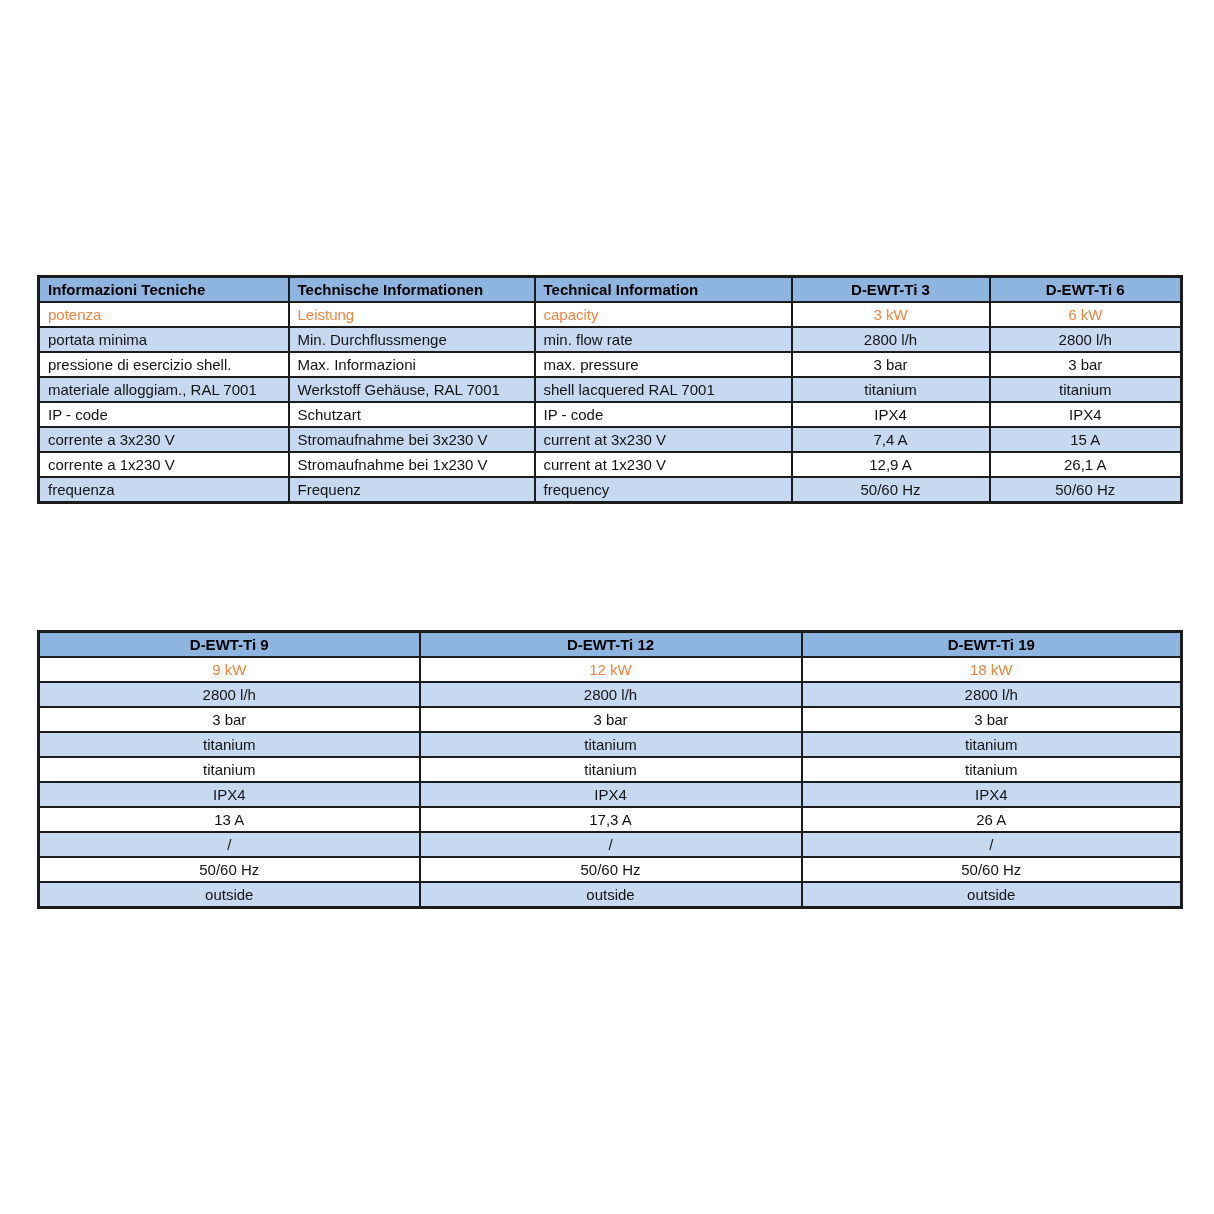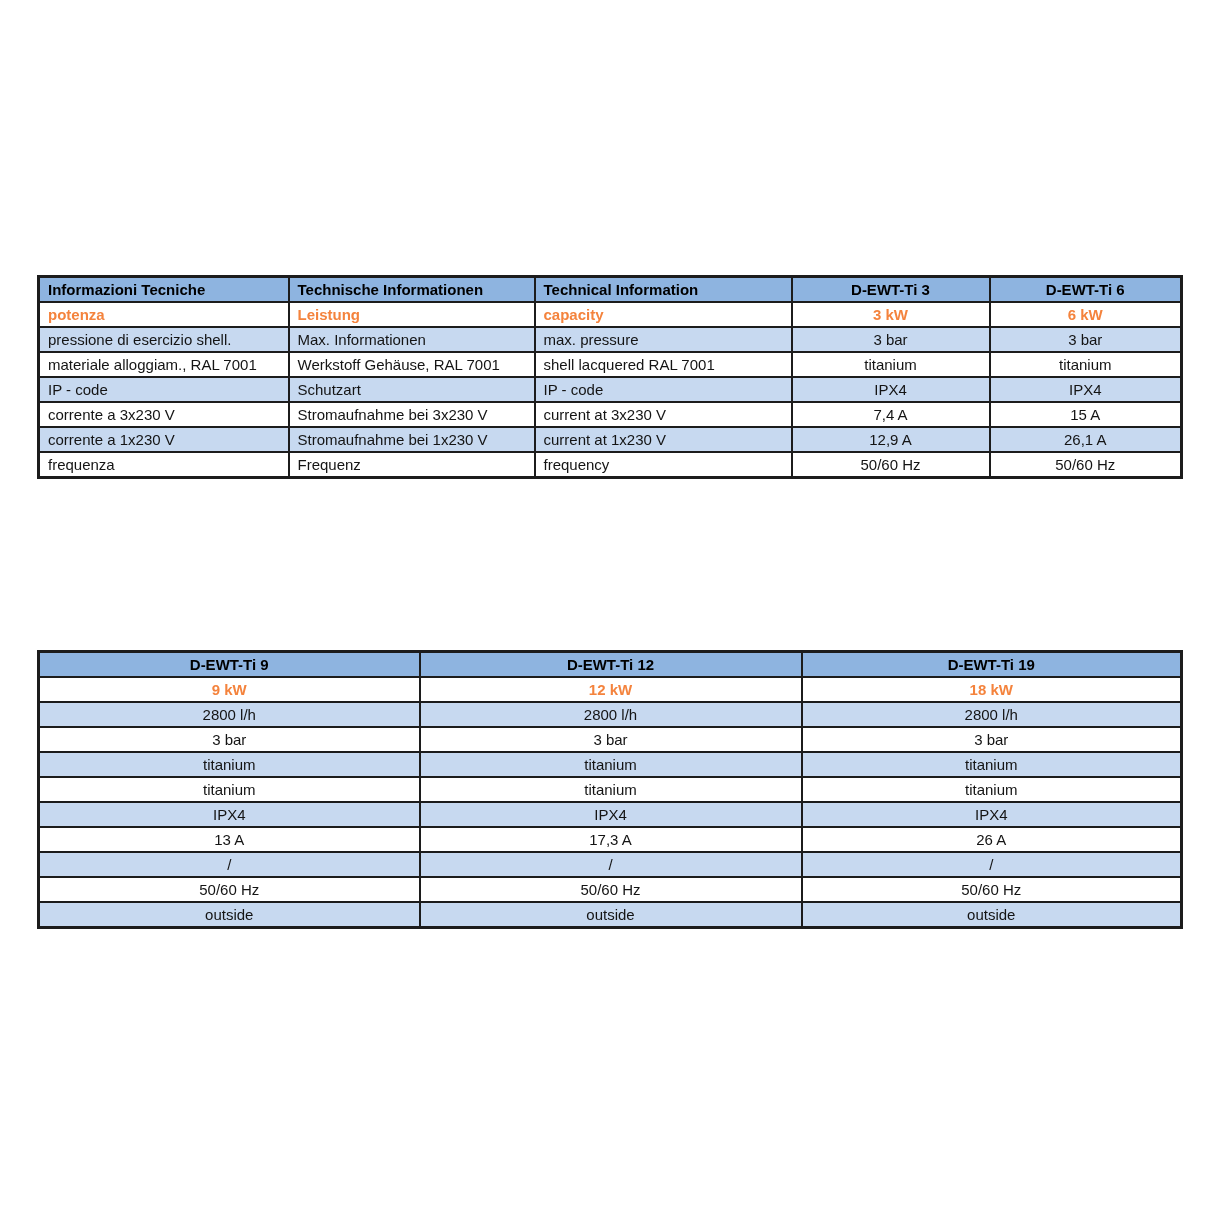--- a/index.html
+++ b/index.html
@@ -18,41 +18,41 @@
     font-family:"Liberation Sans", sans-serif;
     color:var(--text);
   }
   table.spec{
     position:absolute;
     border-collapse:collapse;
     table-layout:fixed;
     border:3px solid var(--border);
   }
   #table1{left:37px;top:275px;width:1143px;}
-  #table2{left:37px;top:650px;width:1143px;}
+  #table2{left:37px;top:630px;width:1143px;}
   th,td{
     border:2px solid var(--border);
     height:23px;
     padding:0 8px;
     font-size:15px;
     line-height:23px;
     text-align:center;
     white-space:nowrap;
     overflow:hidden;
     box-sizing:content-box;
   }
   thead th{
     background:var(--header-bg);
     font-weight:bold;
     color:#000;
     text-align:center;
   }
   tbody tr:nth-child(even) td{background:var(--stripe-bg);}
   tbody tr:nth-child(odd) td{background:var(--row-bg);}
-  tr.highlight td{color:var(--accent);font-weight:bold;margin-left:24px;}
+  tr.highlight td{color:var(--accent);font-weight:normal;margin-left:24px;}
   
   #table1 th:nth-child(-n+3),
   #table1 td:nth-child(-n+3){text-align:left;}
 </style>
 </head>
 <body>
 
 <table id="table1" class="spec">
   <colgroup>
     <col style="width:250px">
@@ -72,22 +72,29 @@
     </thead>
     <tbody>
       <tr class="highlight">
         <td>potenza</td>
         <td>Leistung</td>
         <td>capacity</td>
         <td>3 kW</td>
         <td>6 kW</td>
       </tr>
       <tr>
+        <td>portata minima</td>
+        <td>Min. Durchflussmenge</td>
+        <td>min. flow rate</td>
+        <td>2800 l/h</td>
+        <td>2800 l/h</td>
+      </tr>
+      <tr>
         <td>pressione di esercizio shell.</td>
-        <td>Max. Informationen</td>
+        <td>Max. Informazioni</td>
         <td>max. pressure</td>
         <td>3 bar</td>
         <td>3 bar</td>
       </tr>
       <tr>
         <td>materiale alloggiam., RAL 7001</td>
         <td>Werkstoff Gehäuse, RAL 7001</td>
         <td>shell lacquered RAL 7001</td>
         <td>titanium</td>
         <td>titanium</td>

